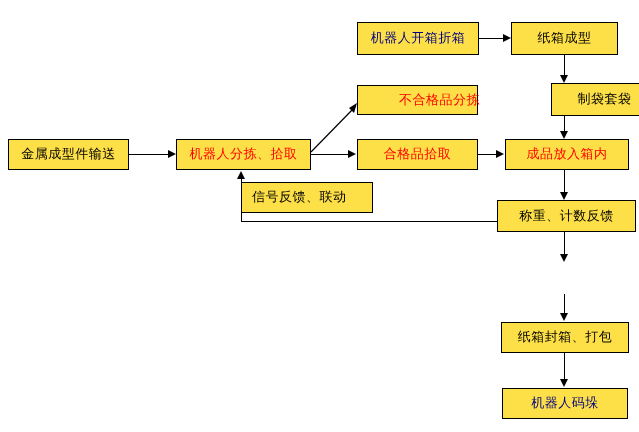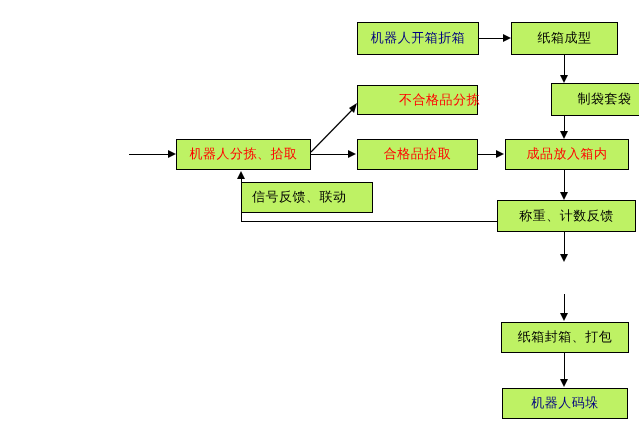--- a/index.html
+++ b/index.html
@@ -14,21 +14,21 @@
     position: relative;
     width: 639px;
     height: 432px;
     background: #ffffff;
     overflow: hidden;
   }
   .node {
     position: absolute;
     box-sizing: border-box;
     border: 1px solid #000000;
-    background: #bef264;
+    background: #fde047;
     display: flex;
     align-items: center;
     justify-content: center;
     text-align: center;
     font-size: 13px;
     line-height: 1.1;
     letter-spacing: 0.5px;
     white-space: nowrap;
     z-index: 5;
   }
@@ -111,20 +111,23 @@
 
   <div class="edge v" style="left:564px; top:232px; height:24px;"></div>
   <div class="arrow down" style="left:560px; top:254px;"></div>
 
   <div class="edge v" style="left:564px; top:294px; height:22px;"></div>
   <div class="arrow down" style="left:560px; top:313px;"></div>
 
   <div class="edge v" style="left:564px; top:353px; height:28px;"></div>
   <div class="arrow down" style="left:560px; top:379px;"></div>
 
+  <div class="node black" style="left:8px; top:139px; width:121px; height:31px;">
+    <span>金属成型件输送</span>
+  </div>
 
   <div class="node red" style="left:176px; top:139px; width:135px; height:31px;">
     <span>机器人分拣、拾取</span>
   </div>
 
   <div class="node red" style="left:357px; top:85px; width:121px; height:30px;padding-left:44px;">
     <span>不合格品分拣</span>
   </div>
 
   <div class="node red" style="left:357px; top:139px; width:121px; height:31px;">

